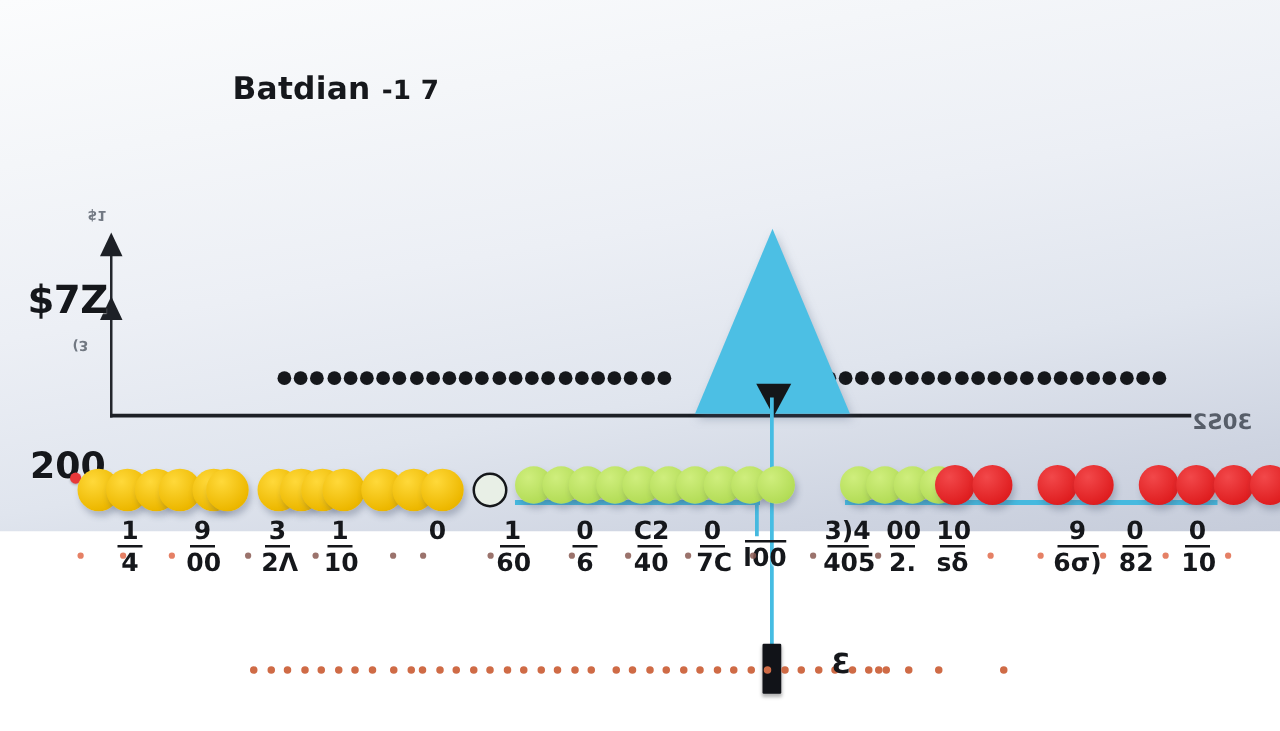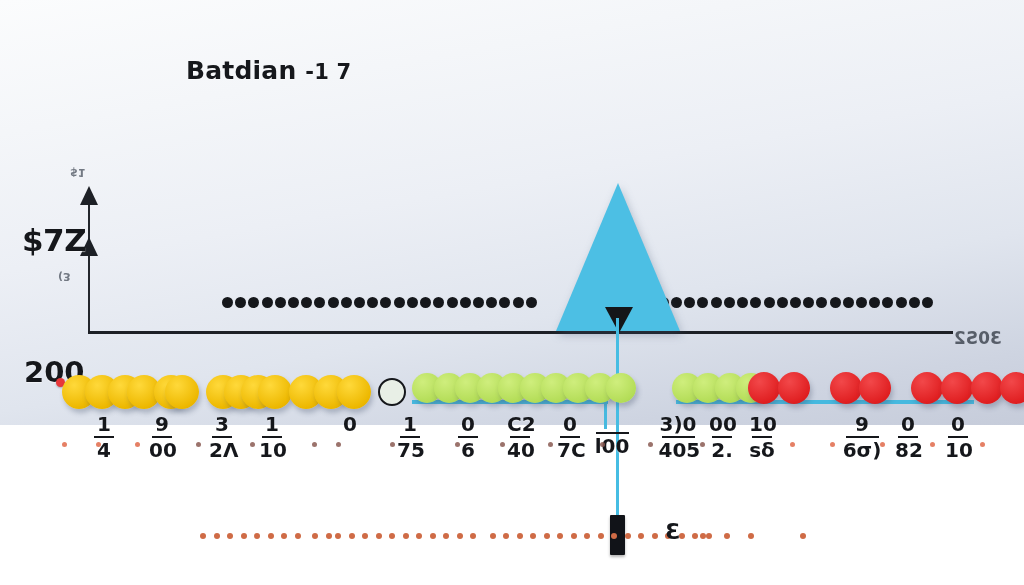--- a/index.html
+++ b/index.html
@@ -301,21 +301,21 @@
         <span class="bar" style="width: 20px;"></span>
         <span class="den">10</span>
       </div>
       <div class="frac" style="left: 337px; top: 0px; width: 26px;">
         <span class="num">0</span>
         <span class="den"></span>
       </div>
       <div class="frac" style="left: 397px; top: 0px; width: 26px;">
         <span class="num">1</span>
         <span class="bar" style="width: 20px;"></span>
-        <span class="den">75</span>
+        <span class="den">60</span>
       </div>
       <div class="frac" style="left: 455px; top: 0px; width: 26px;">
         <span class="num">0</span>
         <span class="bar" style="width: 20px;"></span>
         <span class="den">6</span>
       </div>
       <div class="frac" style="left: 507px; top: 0px; width: 26px;">
         <span class="num">C2</span>
         <span class="bar" style="width: 20px;"></span>
         <span class="den">40</span>
@@ -324,21 +324,21 @@
         <span class="num">0</span>
         <span class="bar" style="width: 20px;"></span>
         <span class="den">7C</span>
       </div>
       <div class="frac" style="left: 592.5px; top: 16px; width: 39px;">
         <span class="num"></span>
         <span class="bar" style="width: 33px;"></span>
         <span class="den">l00</span>
       </div>
       <div class="frac" style="left: 658.5px; top: 0px; width: 39px;">
-        <span class="num">3)0</span>
+        <span class="num">3)4</span>
         <span class="bar" style="width: 33px;"></span>
         <span class="den">405</span>
       </div>
       <div class="frac" style="left: 709px; top: 0px; width: 26px;">
         <span class="num">00</span>
         <span class="bar" style="width: 20px;"></span>
         <span class="den">2.</span>
       </div>
       <div class="frac" style="left: 749px; top: 0px; width: 26px;">
         <span class="num">10</span>

